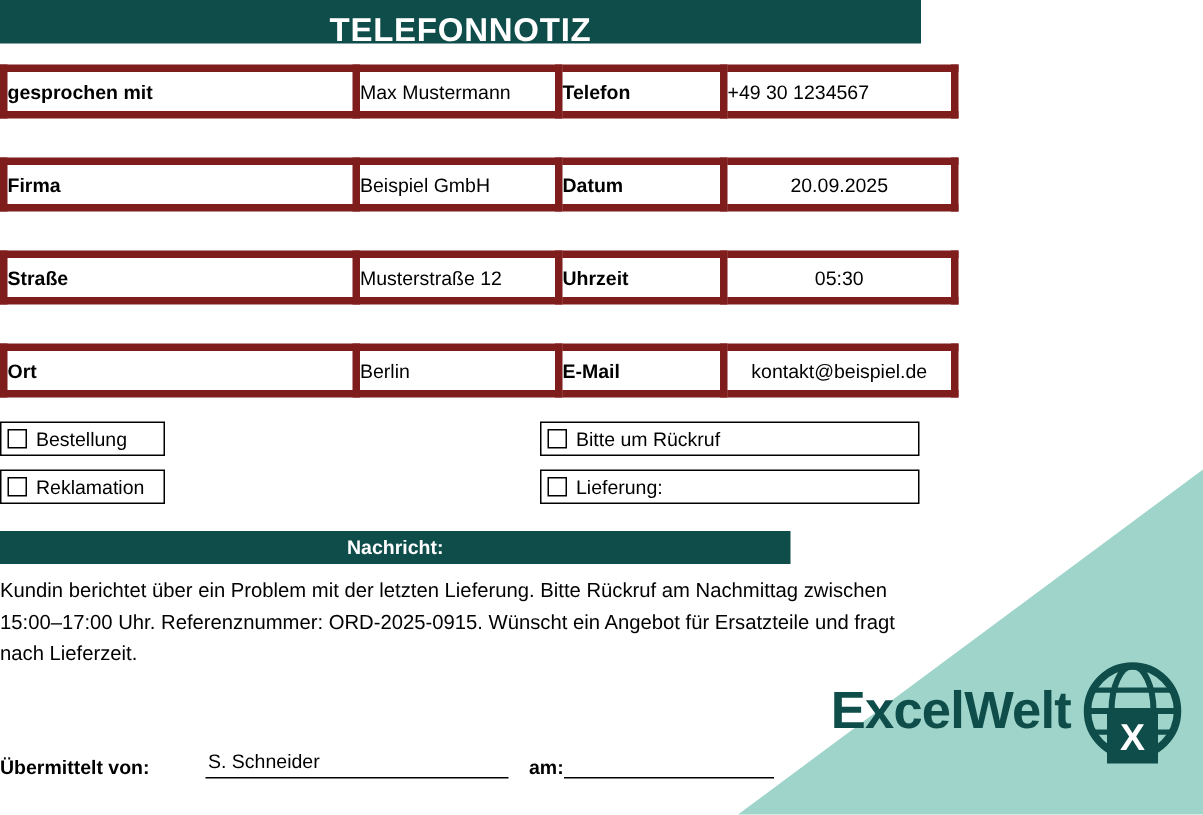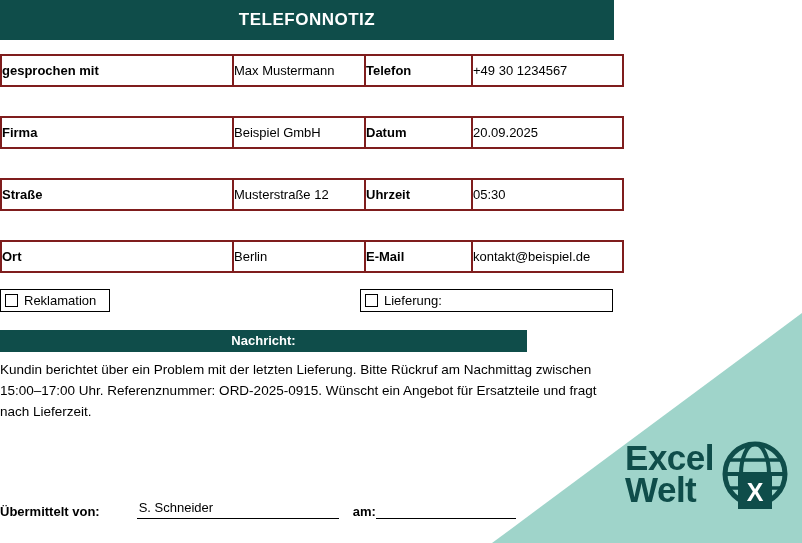--- a/index.html
+++ b/index.html
@@ -31,21 +31,21 @@
     position: absolute;
     right: 14px;
     bottom: 36px;
     z-index: 6;
     display: flex;
     align-items: center;
     gap: 8px;
   }
   .brand-words {
     display: flex;
-    flex-direction: column;
+    flex-direction: row;
     align-items: flex-start;
     line-height: 0.92;
   }
   .brand-words span {
     font-size: 35px;
     font-weight: bold;
     color: #0f4d4a;
     letter-spacing: -0.5px;
   }
   .brand-globe {
@@ -75,48 +75,48 @@
     left: 0;
     top: 0;
     width: 614px;
     z-index: 10;
   }
 
   .title-bar {
     background: #0f4d4a;
     color: #ffffff;
     text-align: center;
-    font-size: 17px;
+    font-size: 22px;
     font-weight: bold;
     letter-spacing: 0.5px;
-    height: 40px;
+    height: 29px;
     line-height: 40px;
     width: 614px;
   }
 
   .gap-sm { height: 14px; }
 
   table.fields {
     border-collapse: collapse;
     width: 614px;
     table-layout: fixed;
   }
   table.fields tr { height: 31px; }
   table.fields td {
-    border: 2px solid #7f1d1d;
+    border: 5px solid #7f1d1d;
     font-size: 13px;
     padding: 0 0;
     vertical-align: middle;
     background: #ffffff;
   }
   td.lbl { font-weight: bold; width: 230px; }
   td.val { width: 130px; }
   td.lbl2 { font-weight: bold; width: 105px; }
   td.val2 { width: 149px; }
-  .right { text-align: left; }
+  .right { text-align: center; }
   tr.spacer td {
     border: none;
     height: 11px;
     padding: 0;
   }
 
   
   .checks {
     margin-top: 16px;
     width: 614px;
@@ -254,20 +254,31 @@
         <td class="lbl2">E-Mail</td>
         <td class="val2 right">kontakt@beispiel.de</td>
       </tr>
     </tbody>
   </table>
 
   <div class="checks">
     <div class="check-row">
       <div class="check-cell left">
         <span class="box"></span>
+        <span>Bestellung</span>
+      </div>
+      <div class="spacer-cell"></div>
+      <div class="check-cell right">
+        <span class="box"></span>
+        <span>Bitte um Rückruf</span>
+      </div>
+    </div>
+    <div class="check-row">
+      <div class="check-cell left">
+        <span class="box"></span>
         <span>Reklamation</span>
       </div>
       <div class="spacer-cell"></div>
       <div class="check-cell right">
         <span class="box"></span>
         <span>Lieferung:</span>
       </div>
     </div>
   </div>
 

